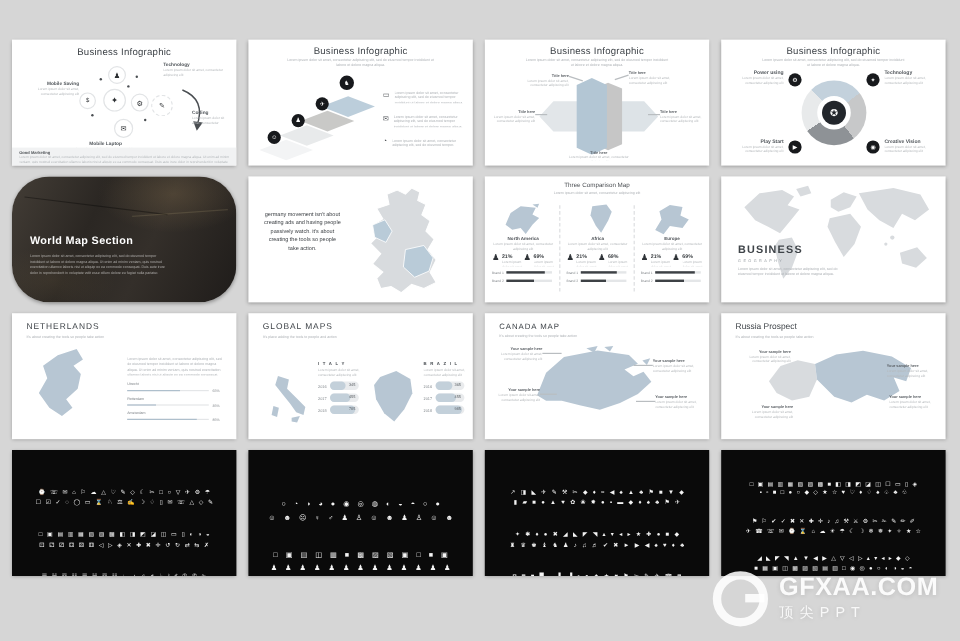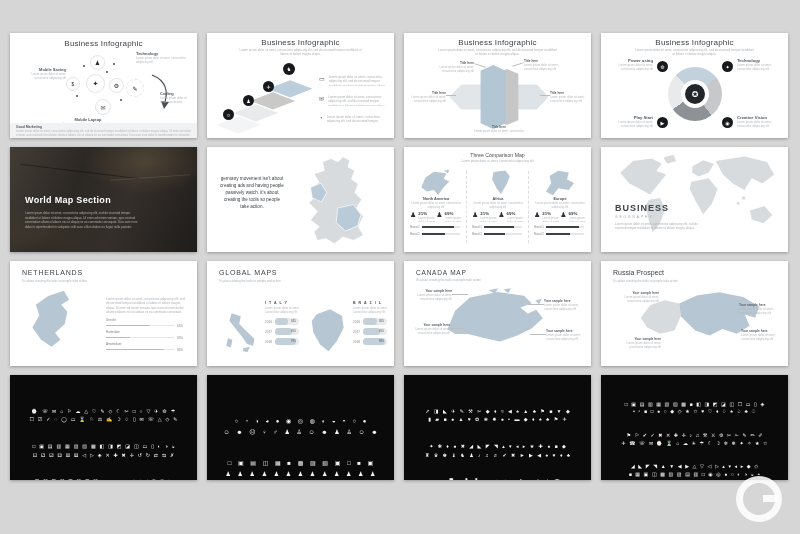--- a/index.html
+++ b/index.html
@@ -39,21 +39,21 @@
       color:rgba(255,255,255,.92);text-shadow:0 1px 4px rgba(0,0,0,.12);}
   .wm-logo{position:relative;width:32px;height:32px;border:7px solid rgba(255,255,255,.88);
            border-radius:50%;}
   .wm-logo::after{content:"";position:absolute;right:-4px;top:12px;width:16px;height:7px;
            background:rgba(255,255,255,.88);}
   .wm-brand{font-size:21px;font-weight:bold;letter-spacing:.5px;line-height:1.05;}
   .wm-sub{font-size:12px;letter-spacing:5px;color:rgba(255,255,255,.85);}
   .photo{background:
      radial-gradient(90px 46px at 72% 14%, rgba(133,110,76,.32), transparent 70%),
      radial-gradient(76px 40px at 18% 82%, rgba(104,88,62,.22), transparent 70%),
-     linear-gradient(115deg,#433d36 0%,#2b2723 35%,#342f2a 60%,#1f1c1a 100%);}
+     linear-gradient(115deg,#433d36 0%,#2b2723 35%,#342f2a 60%,#1f1c1a 100%); border-radius: 31px;}
   .crack{position:absolute;background:rgba(0,0,0,.35);}
 </style>
 </head>
 <body>
 
 <div id="canvas">
  <div class="board">
 
   <div class="slide">
     <div class="a t-title" style="top:6px">Business Infographic</div>
@@ -551,14 +551,18 @@
       <div>⚑ ⚐ ✔ ✓ ✖ ✕ ✚ ✛ ♪ ♫ ⚒ ⚔ ⚙ ✂ ✁ ✎ ✏ ✐</div><div>✈ ☎ ☏ ✉ ⌚ ⌛ ⌂ ☁ ☀ ☂ ☾ ☽ ❄ ❅ ✦ ✧ ★ ☆</div>
       <div>◢ ◣ ◤ ◥ ▲ ▼ ◀ ▶ △ ▽ ◁ ▷ ▴ ▾ ◂ ▸ ◆ ◇</div><div>■ ▦ ▣ ◫ ▩ ▨ ▧ ▤ ▥ □ ◉ ◎ ● ○ ◐ ◑ ◒ ◓</div>
       
       
     </div>
   </div>
  </div>
 
  <div class="wm">
    <div class="wm-logo"></div>
+   <div>
+     <div class="wm-brand">GFXAA.COM</div>
+     <div class="wm-sub">顶尖PPT</div>
+   </div>
  </div>
 </div>
 
 </body></html>

